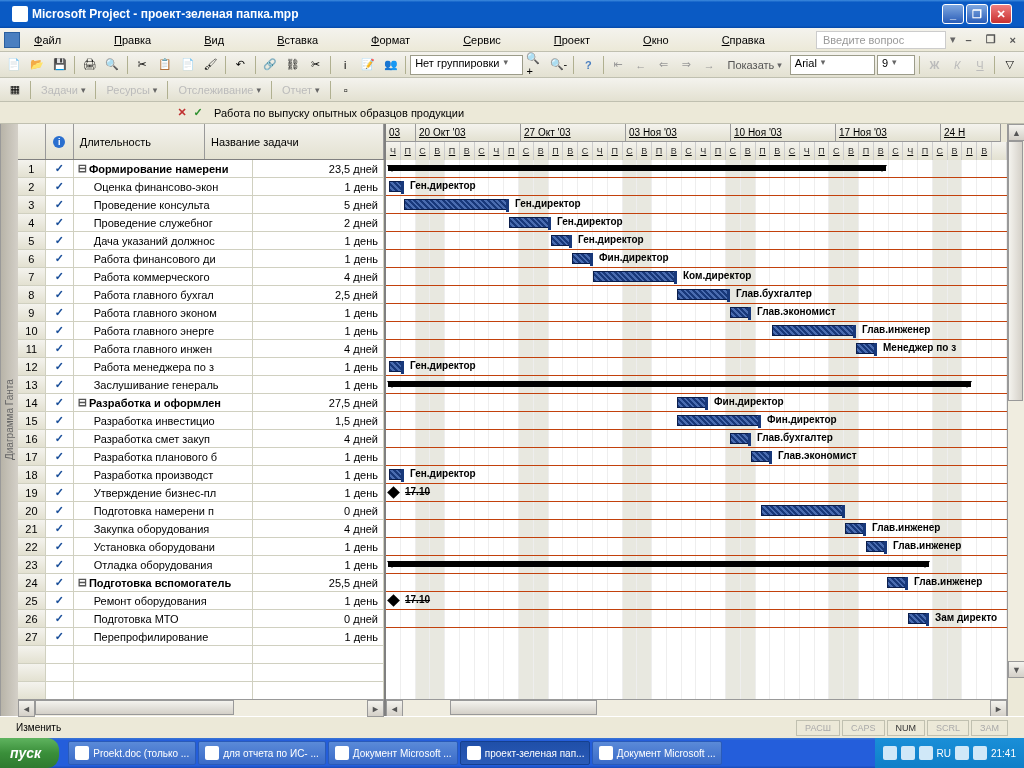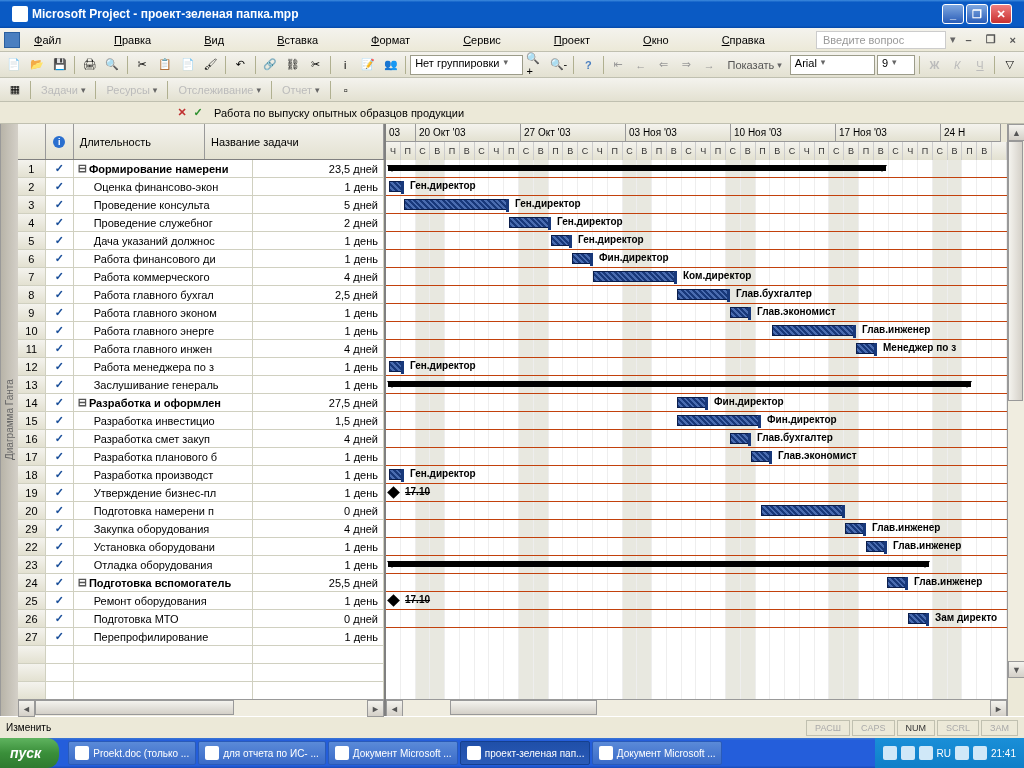--- a/index.html
+++ b/index.html
@@ -46,21 +46,21 @@
 .grid-row .cell { border-right: 1px solid #d0d0c0; font-size: 11px; display: flex; align-items: center; overflow: hidden; white-space: nowrap; }
 .col-id { width: 28px; justify-content: center; background: linear-gradient(to bottom, #f4f3ee, #e3e1d1); }
 .col-ind { width: 28px; justify-content: center; color: #2a5f9f; }
 .col-name { width: 180px; padding-left: 4px; }
 .col-name.indent1 { padding-left: 20px; }
 .col-name.bold { font-weight: bold; }
 .col-name .collapse { color: #555; margin-right: 2px; }
 .col-dur { width: 132px; padding-right: 5px; justify-content: flex-end; }
 
 .right-pane { flex: 1; position: relative; overflow: hidden; }
-.timeline-header { height: 36px; background: #ece9d8; border-bottom: 1px solid #808080; }
+.timeline-header { height: 36px; background: #ece9d8; border-bottom: 1px solid #808080; text-decoration: underline; }
 .th-row1 { display: flex; height: 18px; }
 .th-row1 .wk { border-right: 1px solid #999; border-bottom: 1px solid #999; font-size: 10px; padding-left: 3px; display: flex; align-items: center; background: linear-gradient(to bottom, #f4f3ee, #e3e1d1); }
 .th-row2 { display: flex; height: 18px; }
 .th-row2 .day { width: 15px; border-right: 1px solid #ccc; font-size: 9px; display: flex; align-items: center; justify-content: center; background: linear-gradient(to bottom, #f4f3ee, #e3e1d1); color: #333; }
 
 .gantt-body { position: relative; height: 556px; }
 .gantt-bg { position: absolute; inset: 0; display: flex; }
 .bg-day { width: 15px; border-right: 1px solid #eee; }
 .bg-day.weekend { background: #e8e8e0; }
 .gantt-rows { position: absolute; inset: 0; }
@@ -73,21 +73,21 @@
 .task-bar::after { content: ''; position: absolute; right: -1px; top: -1px; width: 3px; height: 13px; background: #18387a; }
 .task-label { position: absolute; font-size: 10px; font-weight: bold; top: 2px; white-space: nowrap; }
 .milestone { position: absolute; width: 9px; height: 9px; background: #000; transform: rotate(45deg); top: 4px; }
 .ms-label { position: absolute; font-size: 10px; font-weight: bold; top: 2px; text-decoration: line-through; }
 
 .scrollbar-h { height: 17px; background: #ece9d8; display: flex; border-top: 1px solid #999; }
 .sb-btn { width: 17px; height: 17px; background: linear-gradient(to bottom, #f4f3ee, #d4d0c8); border: 1px solid #999; display: flex; align-items: center; justify-content: center; font-size: 9px; color: #555; }
 .sb-track { flex: 1; background: #f0ede0; position: relative; }
 .sb-thumb { position: absolute; height: 15px; top: 0; background: linear-gradient(to bottom, #f4f3ee, #d4d0c8); border: 1px solid #999; }
 
-.status-bar { height: 22px; background: #ece9d8; display: flex; align-items: center; padding: 0 6px; border-top: 1px solid #fff; font-size: 10px; }
+.status-bar { height: 22px; background: #ece9d8; display: flex; align-items: center; padding: 0 16px; border-top: 1px solid #fff; font-size: 10px; }
 .status-bar .spacer { flex: 1; }
 .status-bar .ind { padding: 2px 8px; border: 1px solid #c0c0b0; color: #aaa; margin-left: 2px; font-size: 9px; }
 .status-bar .ind.active { color: #333; }
 
 .taskbar { height: 30px; background: linear-gradient(to bottom, #3b77d3, #245edb 8%, #245edb 92%, #1a4bb8); display: flex; align-items: center; padding-left: 0; }
 .start-btn { height: 30px; padding: 0 18px 0 10px; background: linear-gradient(to bottom, #5fb35f, #3a8f3a 50%, #2f7a2f); color: #fff; font-weight: bold; font-style: italic; font-size: 14px; display: flex; align-items: center; border-radius: 0 12px 12px 0; }
 .tb-item { height: 24px; margin: 0 1px; padding: 0 6px; background: linear-gradient(to bottom, #5a8ad8, #3a6bc8); border: 1px solid #2a5bb8; color: #fff; font-size: 10px; display: flex; align-items: center; max-width: 130px; overflow: hidden; white-space: nowrap; border-radius: 2px; }
 .tb-item.active { background: linear-gradient(to bottom, #1f4fa8, #2a5bb8); border: 1px solid #15408f; }
 .tb-item .ticon { width: 14px; height: 14px; background: #fff; margin-right: 4px; border-radius: 2px; flex-shrink: 0; }
 .tray { margin-left: auto; height: 30px; padding: 0 8px; background: linear-gradient(to bottom, #1a8fd8, #0f7fc8); display: flex; align-items: center; gap: 4px; color: #fff; font-size: 10px; }
@@ -385,21 +385,21 @@
         </div>
         <div class="grid-row">
           <div class="cell col-id">20</div>
           <div class="cell col-ind">
             <span class="checkmark">✓</span>
           </div>
           <div class="cell col-name indent1">Подготовка намерени п</div>
           <div class="cell col-dur">0 дней</div>
         </div>
         <div class="grid-row">
-          <div class="cell col-id">29</div>
+          <div class="cell col-id">21</div>
           <div class="cell col-ind">
             <span class="checkmark">✓</span>
           </div>
           <div class="cell col-name indent1">Закупка оборудования</div>
           <div class="cell col-dur">4 дней</div>
         </div>
         <div class="grid-row">
           <div class="cell col-id">22</div>
           <div class="cell col-ind">
             <span class="checkmark">✓</span>

